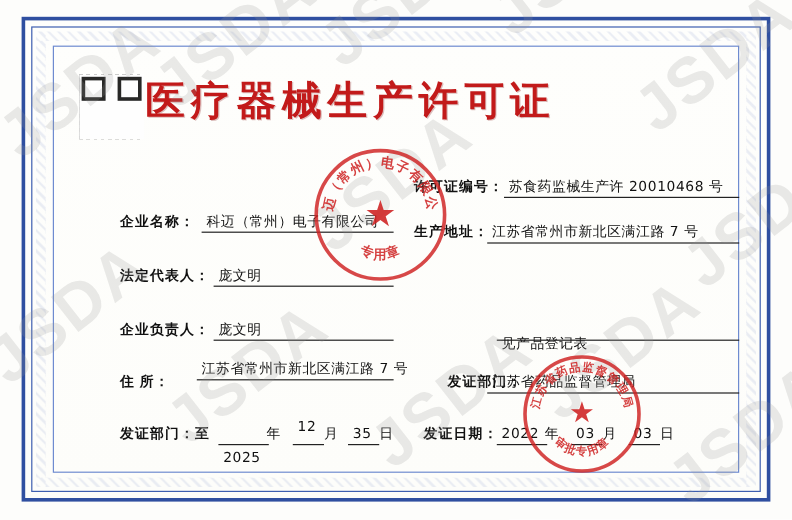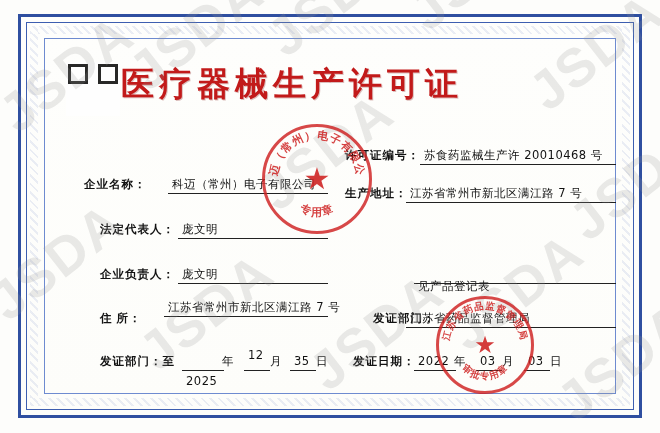--- a/index.html
+++ b/index.html
@@ -210,21 +210,21 @@
   <div class="cert-inner"></div>
 
   <div class="qr"></div>
 
   <div class="title">医疗器械生产许可证</div>
 
   <div class="field lbl" style="left:345px; top:148px;">许可证编号：</div>
   <div class="field val" style="left:424px; top:148px;">苏食药监械生产许 20010468 号</div>
   <div class="rule" style="left:420px; top:164px; width:196px;"></div>
 
-  <div class="field lbl" style="left:84px; top:177px;font-family:Liberation Serif, serif;">企业名称：</div>
+  <div class="field lbl" style="left:100px; top:177px;font-family:Liberation Serif, serif;">企业名称：</div>
   <div class="field val" style="left:172px; top:177px;">科迈（常州）电子有限公司</div>
   <div class="rule" style="left:168px; top:193px; width:160px;"></div>
 
   <div class="field lbl" style="left:345px; top:186px;">生产地址：</div>
   <div class="field val" style="left:410px; top:186px;">江苏省常州市新北区满江路 7 号</div>
   <div class="rule" style="left:406px; top:202px; width:210px;"></div>
 
   <div class="field lbl" style="left:100px; top:222px;">法定代表人：</div>
   <div class="field val" style="left:182px; top:222px;">庞文明</div>
   <div class="rule" style="left:178px; top:238px; width:150px;"></div>

